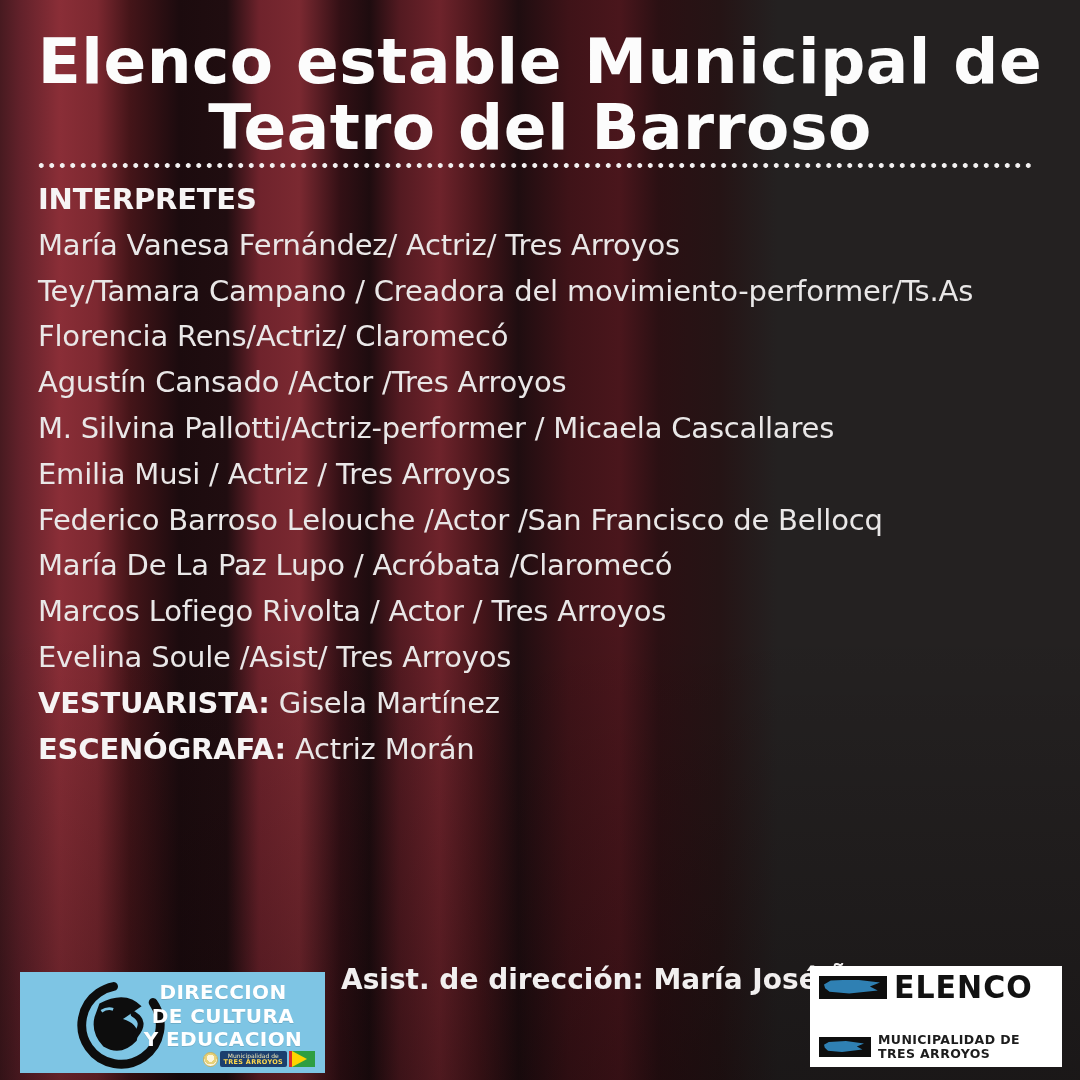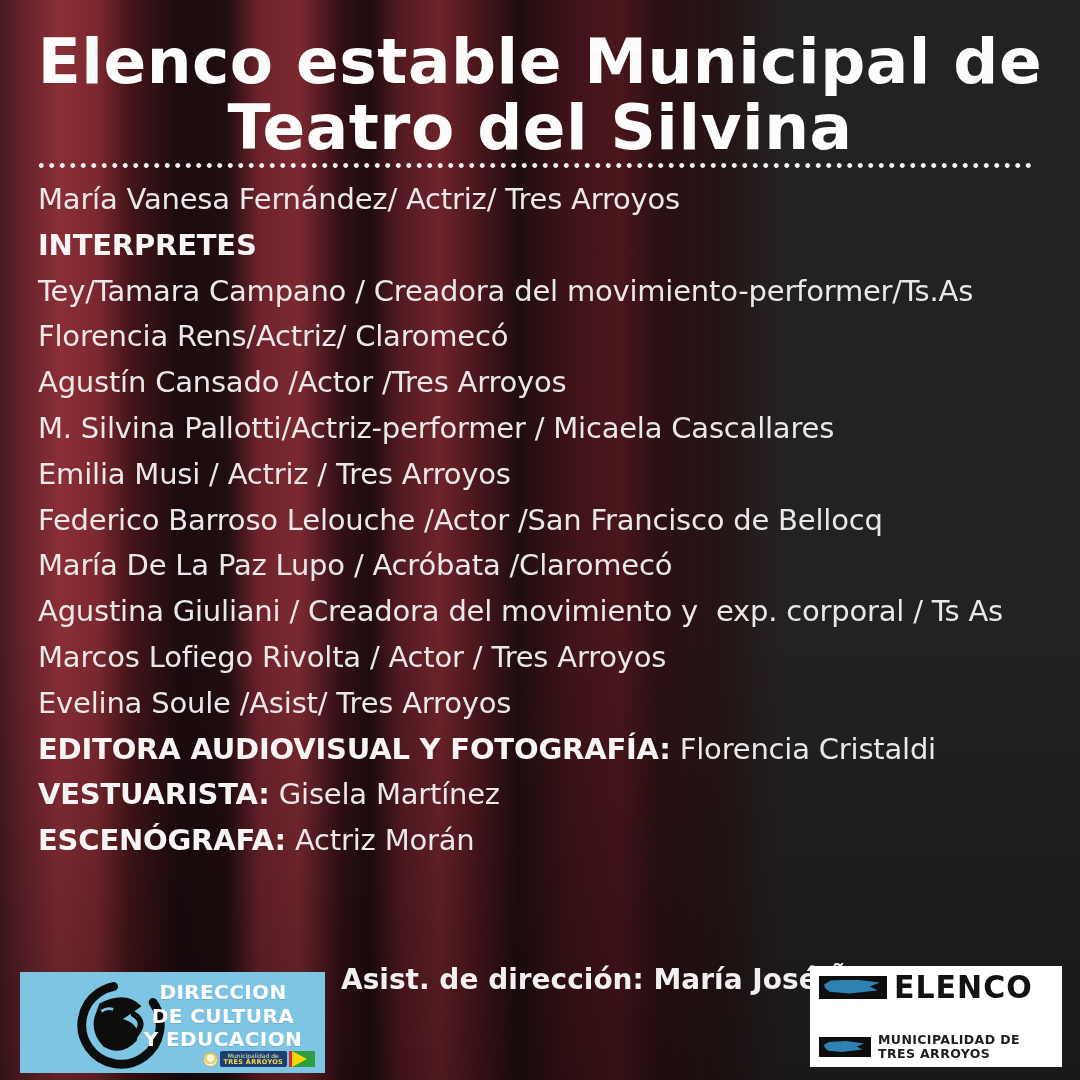--- a/index.html
+++ b/index.html
@@ -88,39 +88,37 @@
   .el-small span{font-size:12.5px;font-weight:700;letter-spacing:0.4px;color:#1d1d1d;line-height:14px;}
 </style>
 </head>
 <body>
 
 <div class="poster">
   <div class="curtain"></div>
 
   <div class="title">
     <div>Elenco estable Municipal de</div>
-    <div>Teatro del Silvina</div>
+    <div>Teatro del Barroso</div>
   </div>
 
   <div class="dotted"></div>
 
   <div class="list">
+    <div class="line b">INTERPRETES</div>
     <div class="line">María Vanesa Fernández/ Actriz/ Tres Arroyos</div>
-    <div class="line b">INTERPRETES</div>
     <div class="line">Tey/Tamara Campano / Creadora del movimiento-performer/Ts.As</div>
     <div class="line">Florencia Rens/Actriz/ Claromecó</div>
     <div class="line">Agustín Cansado /Actor /Tres Arroyos</div>
     <div class="line">M. Silvina Pallotti/Actriz-performer / Micaela Cascallares</div>
     <div class="line">Emilia Musi / Actriz / Tres Arroyos</div>
     <div class="line">Federico Barroso Lelouche /Actor /San Francisco de Bellocq</div>
     <div class="line">María De La Paz Lupo / Acróbata /Claromecó</div>
-    <div class="line">Agustina Giuliani / Creadora del movimiento y  exp. corporal / Ts As</div>
     <div class="line">Marcos Lofiego Rivolta / Actor / Tres Arroyos</div>
     <div class="line">Evelina Soule /Asist/ Tres Arroyos</div>
-    <div class="line"><span class="b">EDITORA AUDIOVISUAL Y FOTOGRAFÍA:</span><span> Florencia Cristaldi</span></div>
     <div class="line"><span class="b">VESTUARISTA:</span><span> Gisela Martínez</span></div>
     <div class="line"><span class="b">ESCENÓGRAFA:</span><span> Actriz Morán</span></div>
   </div>
 
   <div class="direction">
     <div>Asist. de dirección: María José Ñañez</div>
     <div>Dirección: Valeria Piscicelli</div>
   </div>
 
   <div class="logo-culture">

